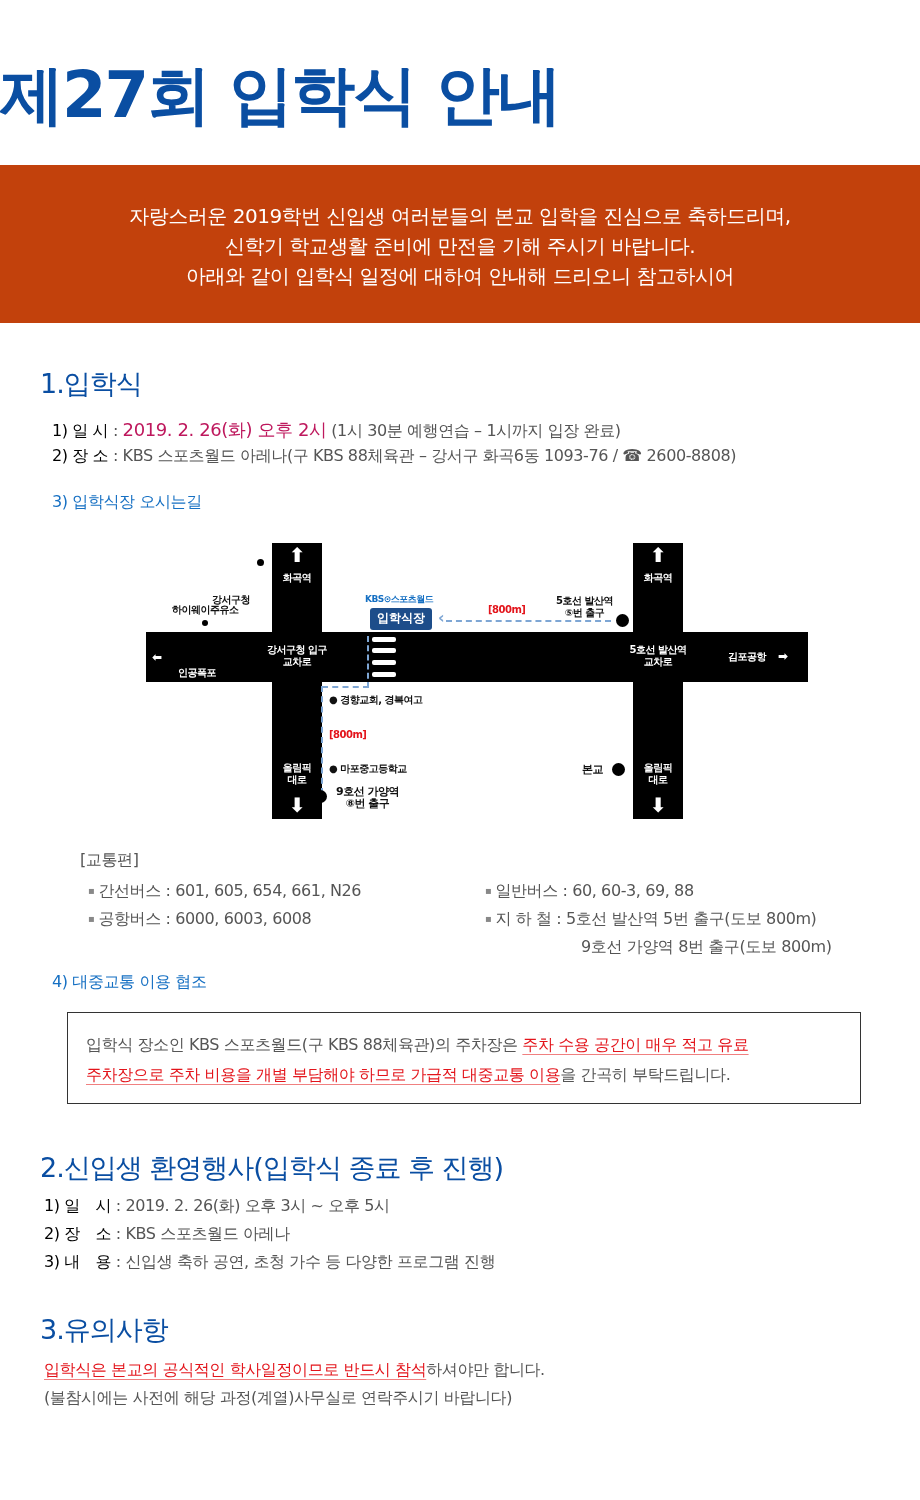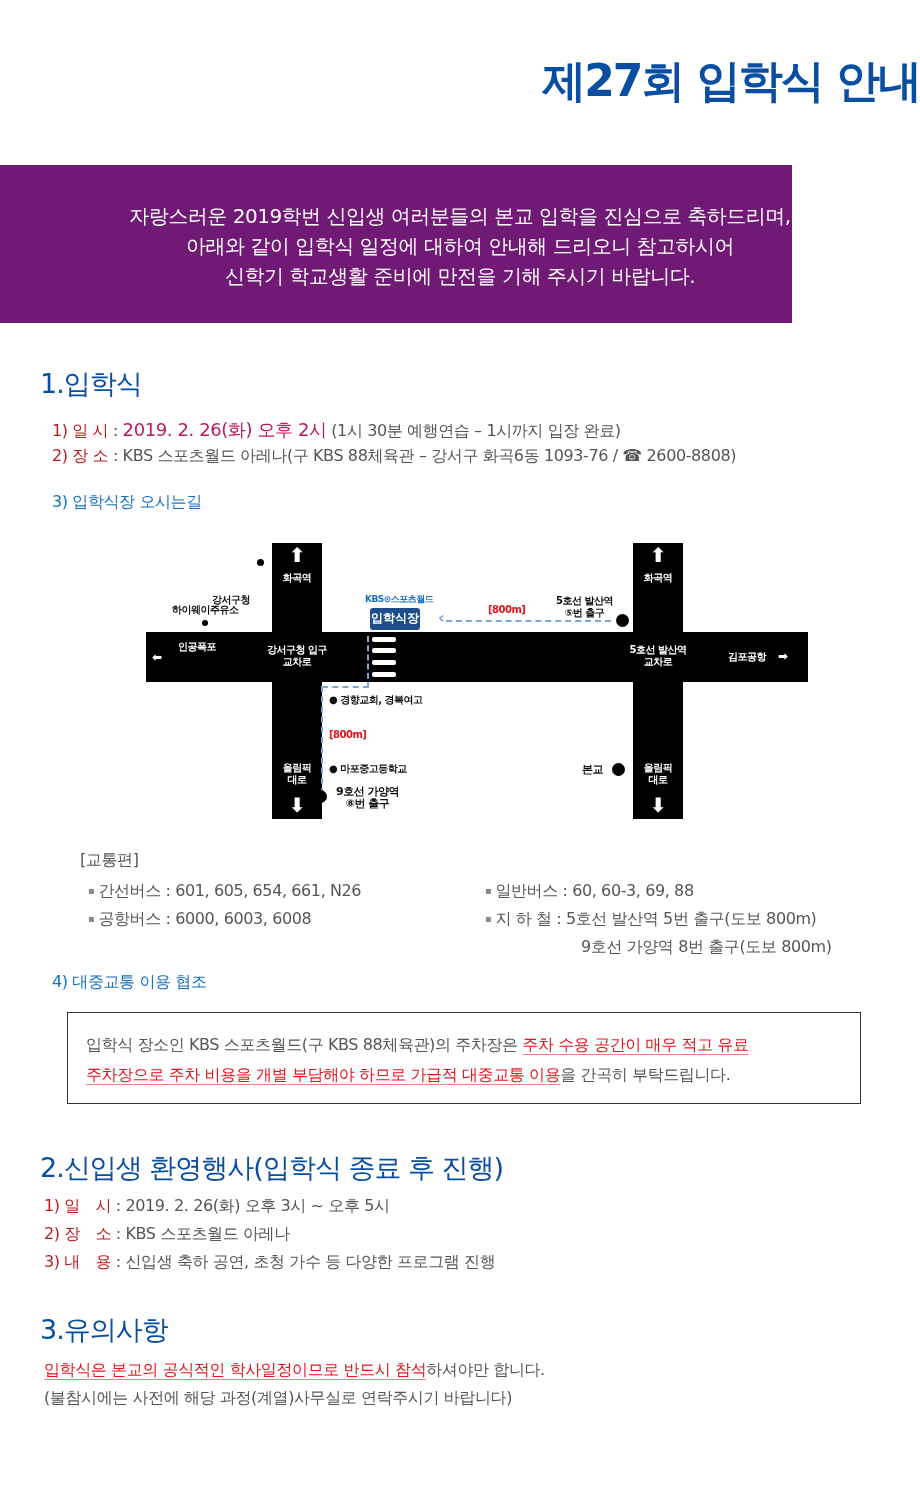--- a/index.html
+++ b/index.html
@@ -1,23 +1,23 @@
 <!DOCTYPE html>
 <html><head>
 <meta charset="utf-8">
 <style>
   * { box-sizing: border-box; margin: 0; padding: 0; }
   body { width: 920px; height: 1500px; background: #ffffff; font-family: "DejaVu Sans", "Liberation Sans", sans-serif; color: #444; position: relative; overflow: hidden; }
   .abs { position: absolute; }
-  .title { position: absolute; left: 0; top: 52px; width: 920px; text-align: right; font-size: 44px; font-weight: bold; color: #0a4ea2; letter-spacing: -2px; }
-  .banner { position: absolute; left: 0; top: 165px; width: 792px; height: 158px; background: #701a75; }
+  .title { position: absolute; left: 0; top: 52px; width: 920px; text-align: left; font-size: 64px; font-weight: bold; color: #0a4ea2; letter-spacing: -2px; }
+  .banner { position: absolute; left: 0; top: 165px; width: 920px; height: 158px; background: #c2410c; }
   .banner-text { position: absolute; left: 0; top: 36px; width: 920px; text-align: center; color: #fff; font-size: 20px; line-height: 30px; letter-spacing: -0.5px; }
   .sec-title { position: absolute; left: 40px; font-size: 27px; font-weight: normal; color: #0a4ea2; letter-spacing: -1px; }
   .line { position: absolute; font-size: 16px; color: #555; white-space: nowrap; letter-spacing: -0.4px; }
-  .lbl { color: #b91c1c; }
+  .lbl { color: #000000; }
   .red { color: #be185d; }
   .sub-title { position: absolute; left: 52px; font-size: 16px; color: #1670c3; letter-spacing: -0.4px; }
   .map { position: absolute; left: 146px; top: 540px; width: 662px; height: 280px; }
   .road { position: absolute; background: #000; }
   .map-txt { position: absolute; font-size: 10px; font-weight: bold; color: #111; white-space: nowrap; letter-spacing: -0.5px; line-height: 12px; }
   .road-txt { position: absolute; font-size: 10px; font-weight: bold; color: #fff; text-align: center; white-space: nowrap; line-height: 12px; letter-spacing: -0.5px; }
   .dot { position: absolute; border-radius: 50%; background: #000; }
   .badge { position: absolute; background: #1d4d8a; color: #fff; font-size: 12px; font-weight: bold; border-radius: 3px; text-align: center; line-height: 20px; }
   .stripe { position: absolute; width: 24px; height: 5px; background: #fff; border-radius: 2px; }
   .notice-box { position: absolute; left: 67px; top: 1012px; width: 794px; height: 92px; border: 1px solid #333; }
@@ -26,22 +26,22 @@
   .bullet { color: #888; font-size: 10px; margin-right: 4px; vertical-align: 2px; }
 </style>
 </head>
 <body>
 
 <div class="title">제27회 입학식 안내</div>
 
 <div class="banner">
   <div class="banner-text">
     <div>자랑스러운 2019학번 신입생 여러분들의 본교 입학을 진심으로 축하드리며,</div>
+    <div>신학기 학교생활 준비에 만전을 기해 주시기 바랍니다.</div>
     <div>아래와 같이 입학식 일정에 대하여 안내해 드리오니 참고하시어</div>
-    <div>신학기 학교생활 준비에 만전을 기해 주시기 바랍니다.</div>
   </div>
 </div>
 
 <div class="sec-title" style="top:366px;">1.입학식</div>
 
 <div class="line" style="left:52px; top:418px;">
   <span class="lbl">1) 일 시</span><span> : </span><span class="red" style="font-size:18px;">2019. 2. 26(화) 오후 2시</span><span> (1시 30분 예행연습 – 1시까지 입장 완료)</span>
 </div>
 <div class="line" style="left:52px; top:446px;">
   <span class="lbl">2) 장 소</span><span> : </span><span>KBS 스포츠월드 아레나(구 KBS 88체육관 – 강서구 화곡6동 1093-76 / </span><span>☎</span><span> 2600-8808)</span>
@@ -59,38 +59,38 @@
   <div class="road-txt" style="left:126px; top:32px; width:50px;">화곡역</div>
   <div class="map-txt" style="left:66px; top:16px;margin-top:38px;">강서구청</div>
   <div class="dot" style="left:111px; top:19px; width:7px; height:7px;"></div>
   <div class="map-txt" style="left:26px; top:64px;">하이웨이주유소</div>
   <div class="dot" style="left:56px; top:80px; width:6px; height:6px;"></div>
 
   <div class="road-txt" style="left:487px; top:4px; width:50px; font-size:20px; line-height:22px;">⬆</div>
   <div class="road-txt" style="left:487px; top:32px; width:50px;">화곡역</div>
 
   <div class="map-txt" style="left:219px; top:53px; color:#1670c3; font-size:9px;">KBS⊙스포츠월드</div>
-  <div class="badge" style="left:224px; top:68px; width:50px; height:22px;">입학식장</div>
+  <div class="badge" style="left:224px; top:68px; width:62px; height:22px;">입학식장</div>
 
   <div class="stripe" style="left:226px; top:97px;"></div>
   <div class="stripe" style="left:226px; top:108px;"></div>
   <div class="stripe" style="left:226px; top:120px;"></div>
   <div class="stripe" style="left:226px; top:132px;"></div>
 
   <div class="abs" style="left:300px; top:80px; width:165px; border-top:2px dashed #7ea6d4;"></div>
   <div class="map-txt" style="left:292px; top:72px; color:#7ea6d4; font-size:16px;">‹</div>
   <div class="map-txt" style="left:342px; top:64px; color:#e3141b;">[800m]</div>
   <div class="map-txt" style="left:410px; top:55px; text-align:center;">
     <div>5호선 발산역</div>
     <div>⑤번 출구</div>
   </div>
   <div class="dot" style="left:470px; top:74px; width:13px; height:13px;"></div>
 
   <div class="road-txt" style="left:6px; top:111px; font-size:12px;">⬅</div>
-  <div class="road-txt" style="left:32px; top:101px;">인공폭포</div>
+  <div class="road-txt" style="left:32px; top:127px;">인공폭포</div>
   <div class="road-txt" style="left:112px; top:104px; width:78px;">
     <div>강서구청 입구</div>
     <div>교차로</div>
   </div>
   <div class="road-txt" style="left:470px; top:104px; width:84px;">
     <div>5호선 발산역</div>
     <div>교차로</div>
   </div>
   <div class="road-txt" style="left:582px; top:111px;">김포공항</div>
   <div class="road-txt" style="left:632px; top:110px; font-size:12px;">➡</div>

